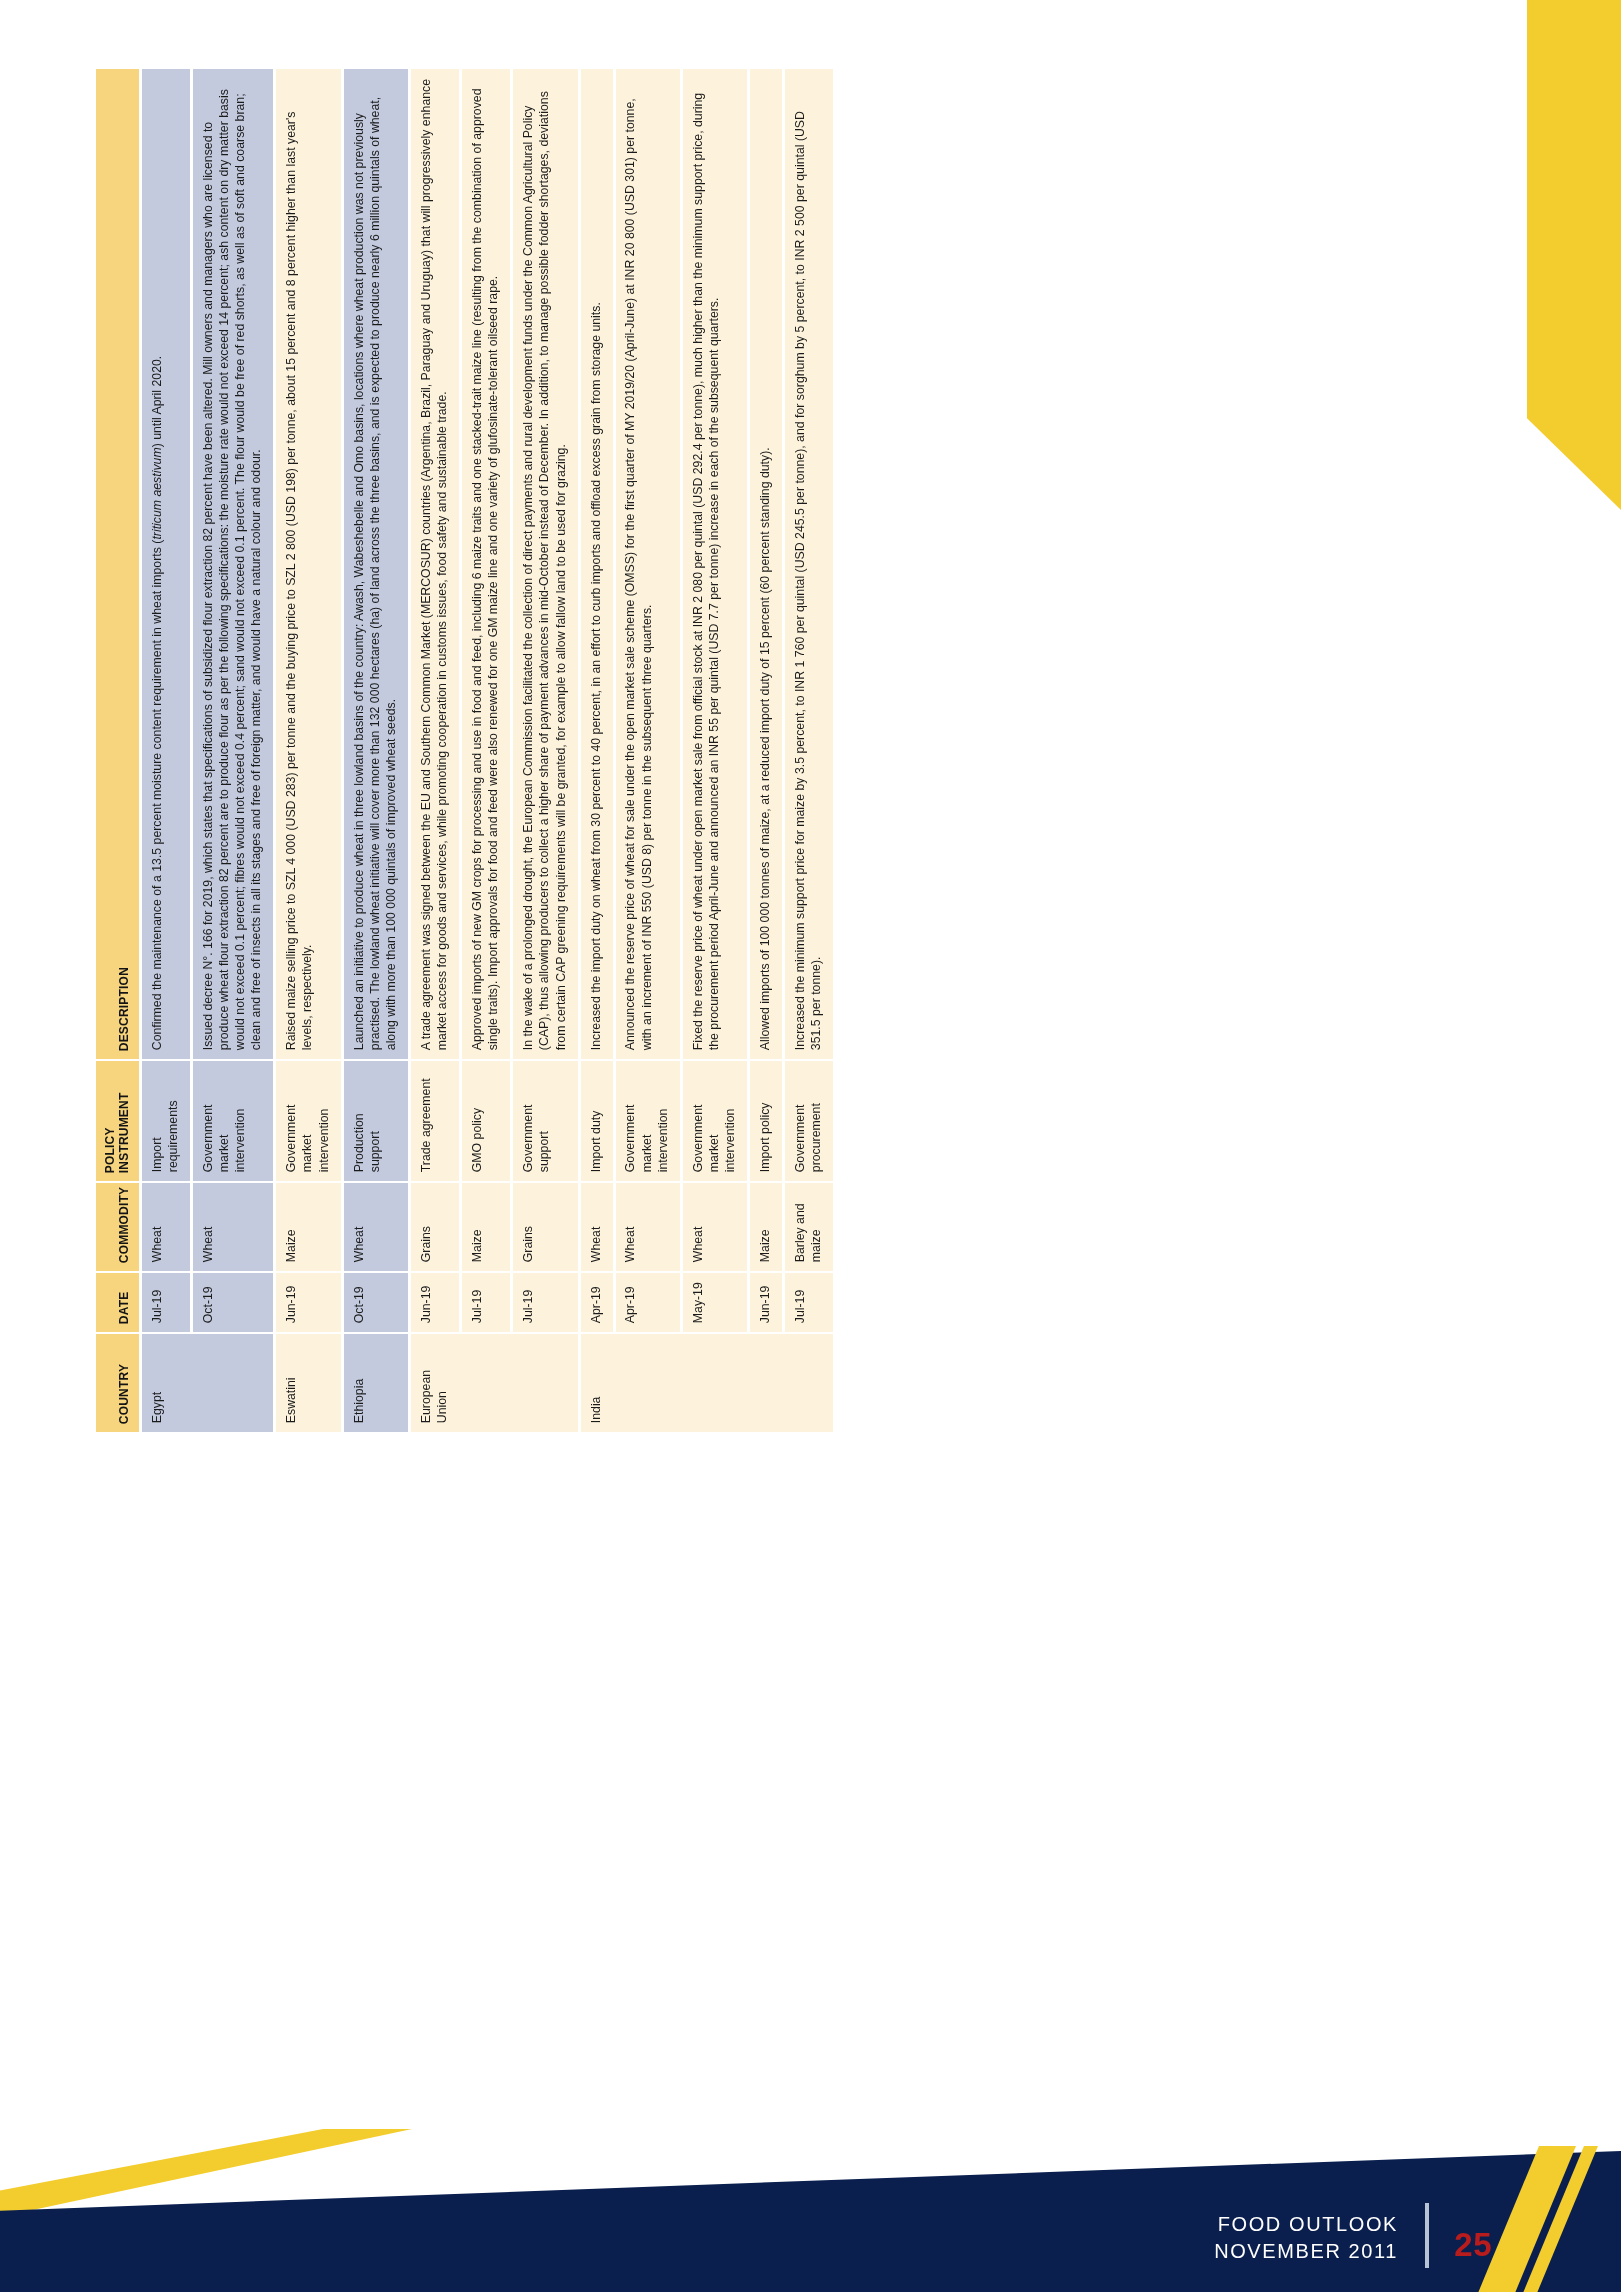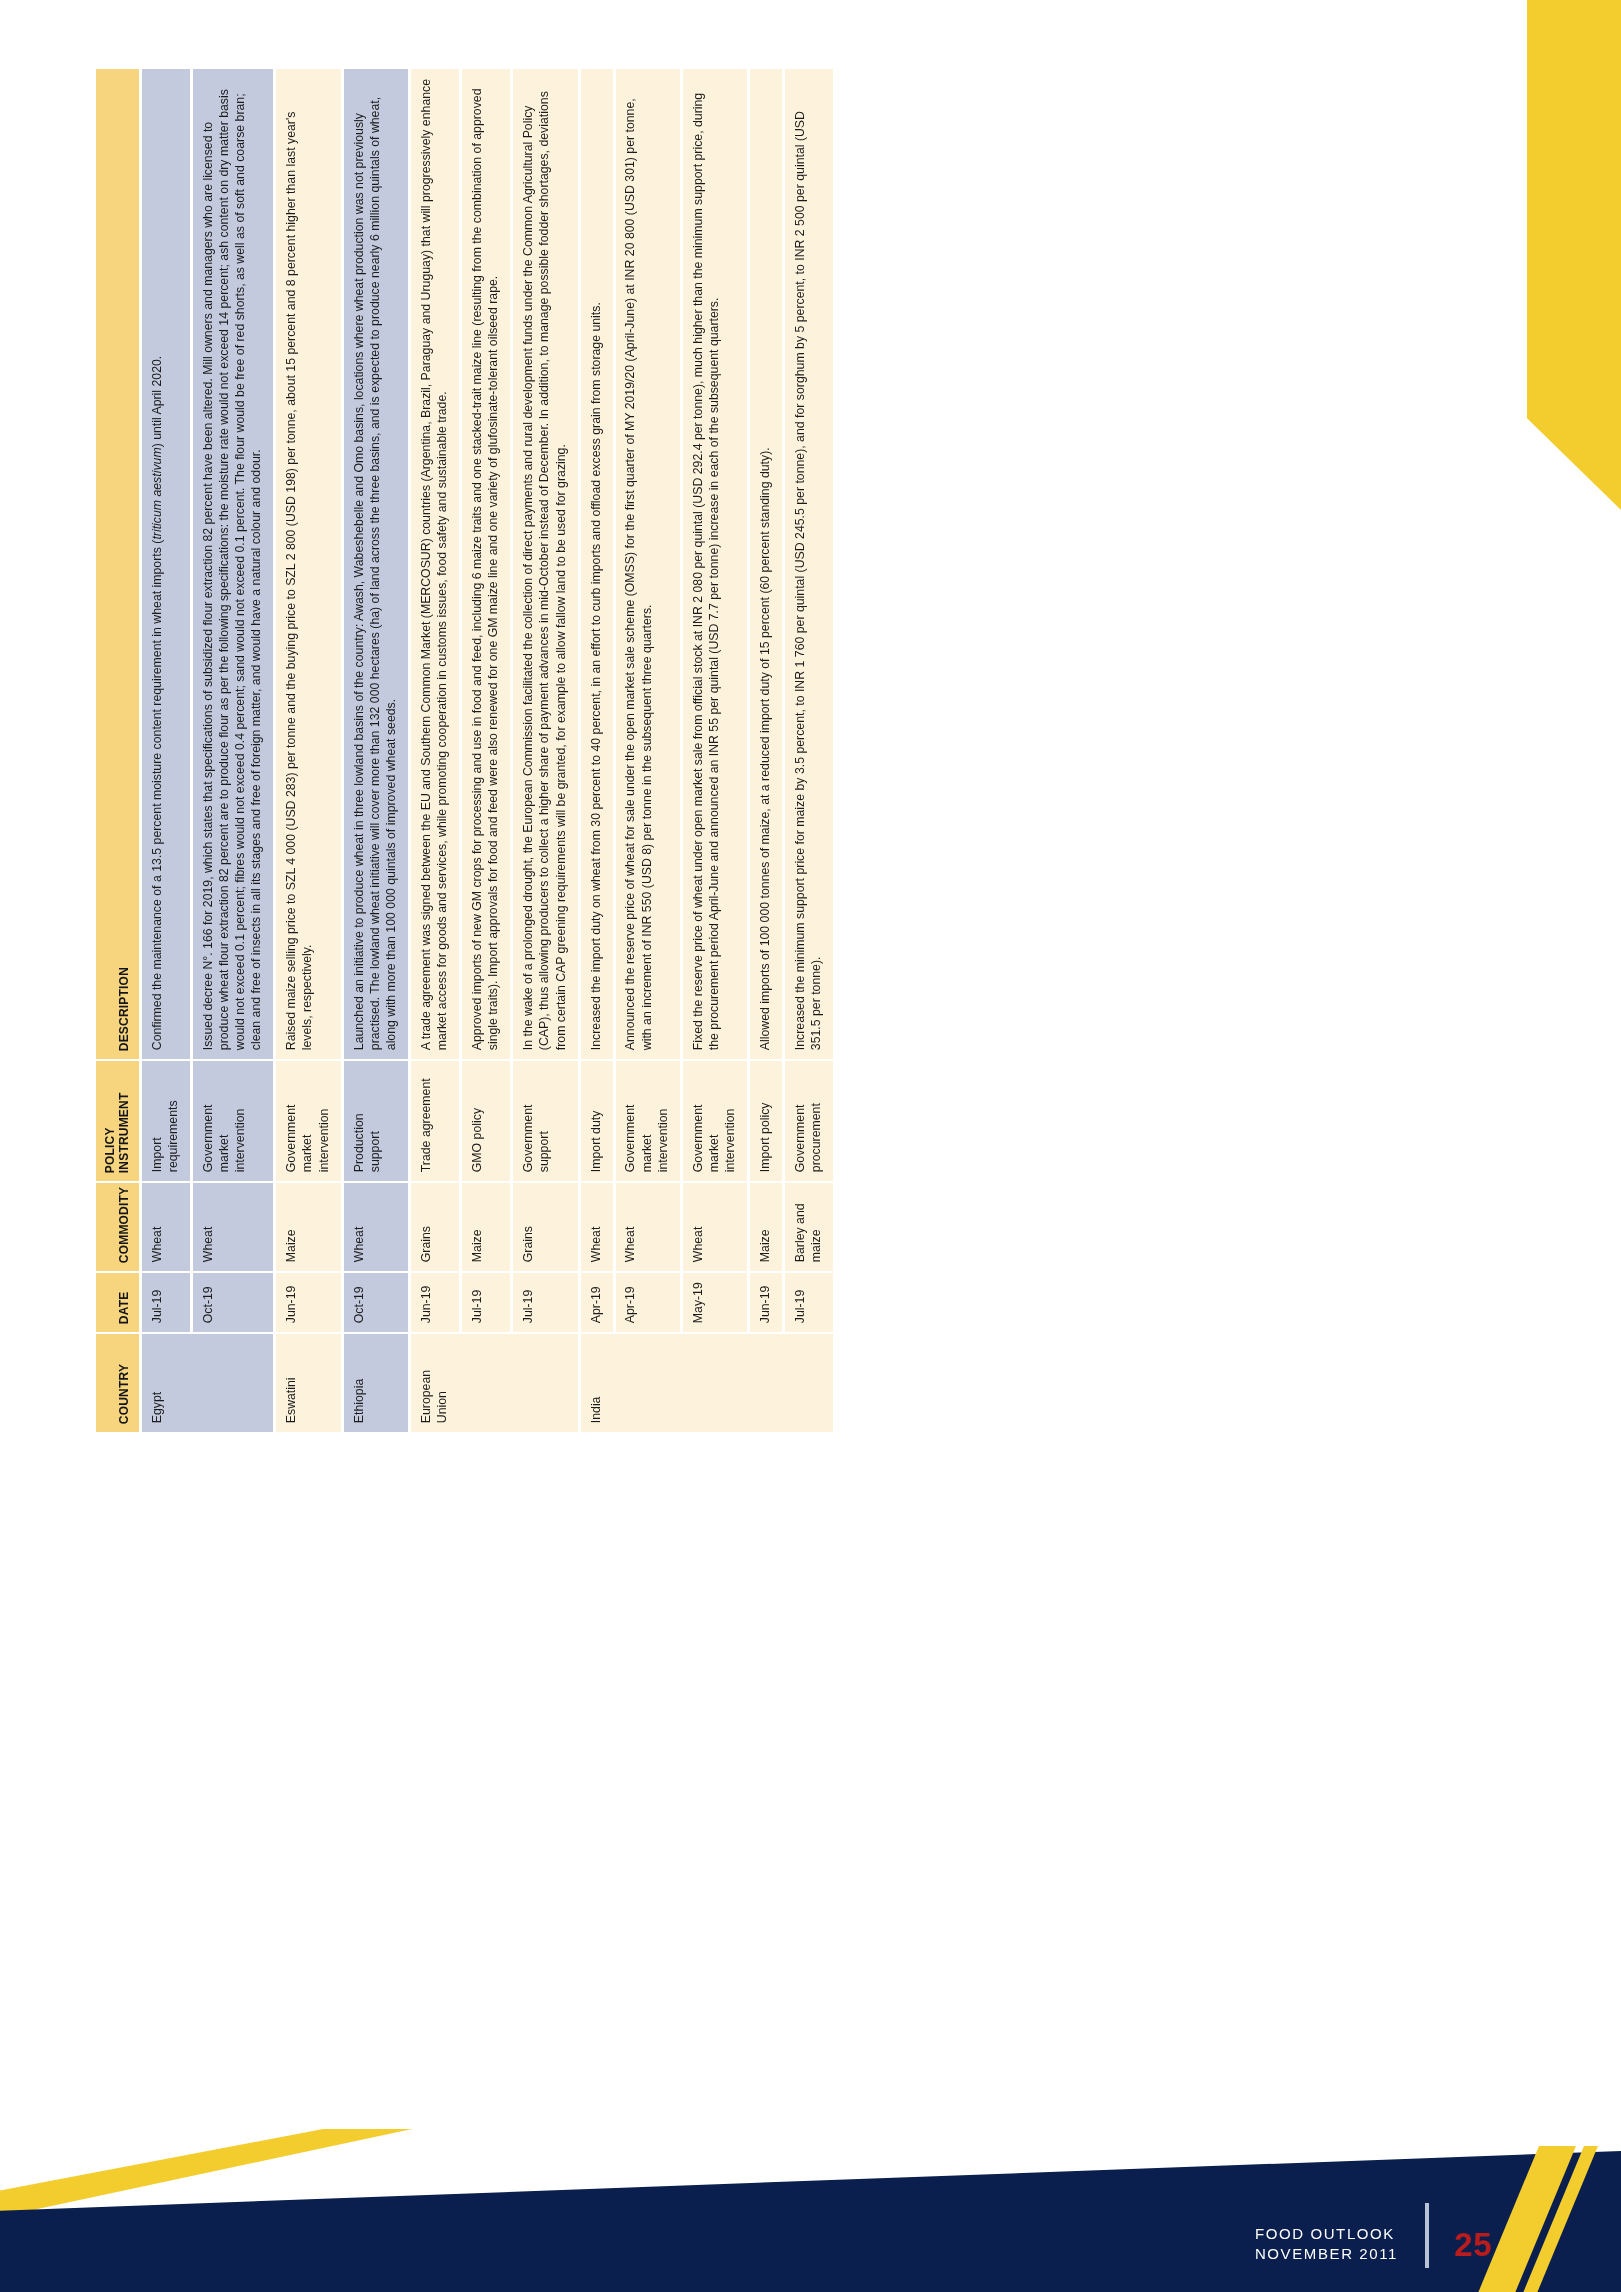--- a/index.html
+++ b/index.html
@@ -103,23 +103,23 @@
     background:#f3cd2e;
     clip-path:polygon(37px 100%,98px 0,135px 0,74px 100%);
   }
   #foot-gold3{
     position:absolute;left:1441px;bottom:0;width:196px;height:147px;
     background:#f3cd2e;
     clip-path:polygon(82px 100%,143px 0,157px 0,96px 100%);
   }
   #foot-text{
     position:absolute;right:223px;bottom:29px;
-    text-align:left;
+    text-align:right;
     color:#ffffff;
-    font-size:15px;
+    font-size:20px;
     line-height:1.32;
     letter-spacing:1.6px;
   }
   #foot-rule{
     position:absolute;right:192px;bottom:25.5px;
     width:3.9px;height:65px;background:#b9c3d6;
   }
   #foot-page{
     position:absolute;right:129px;bottom:29px;
     color:#b91c1c;font-size:33px;font-weight:bold;letter-spacing:0.5px;

